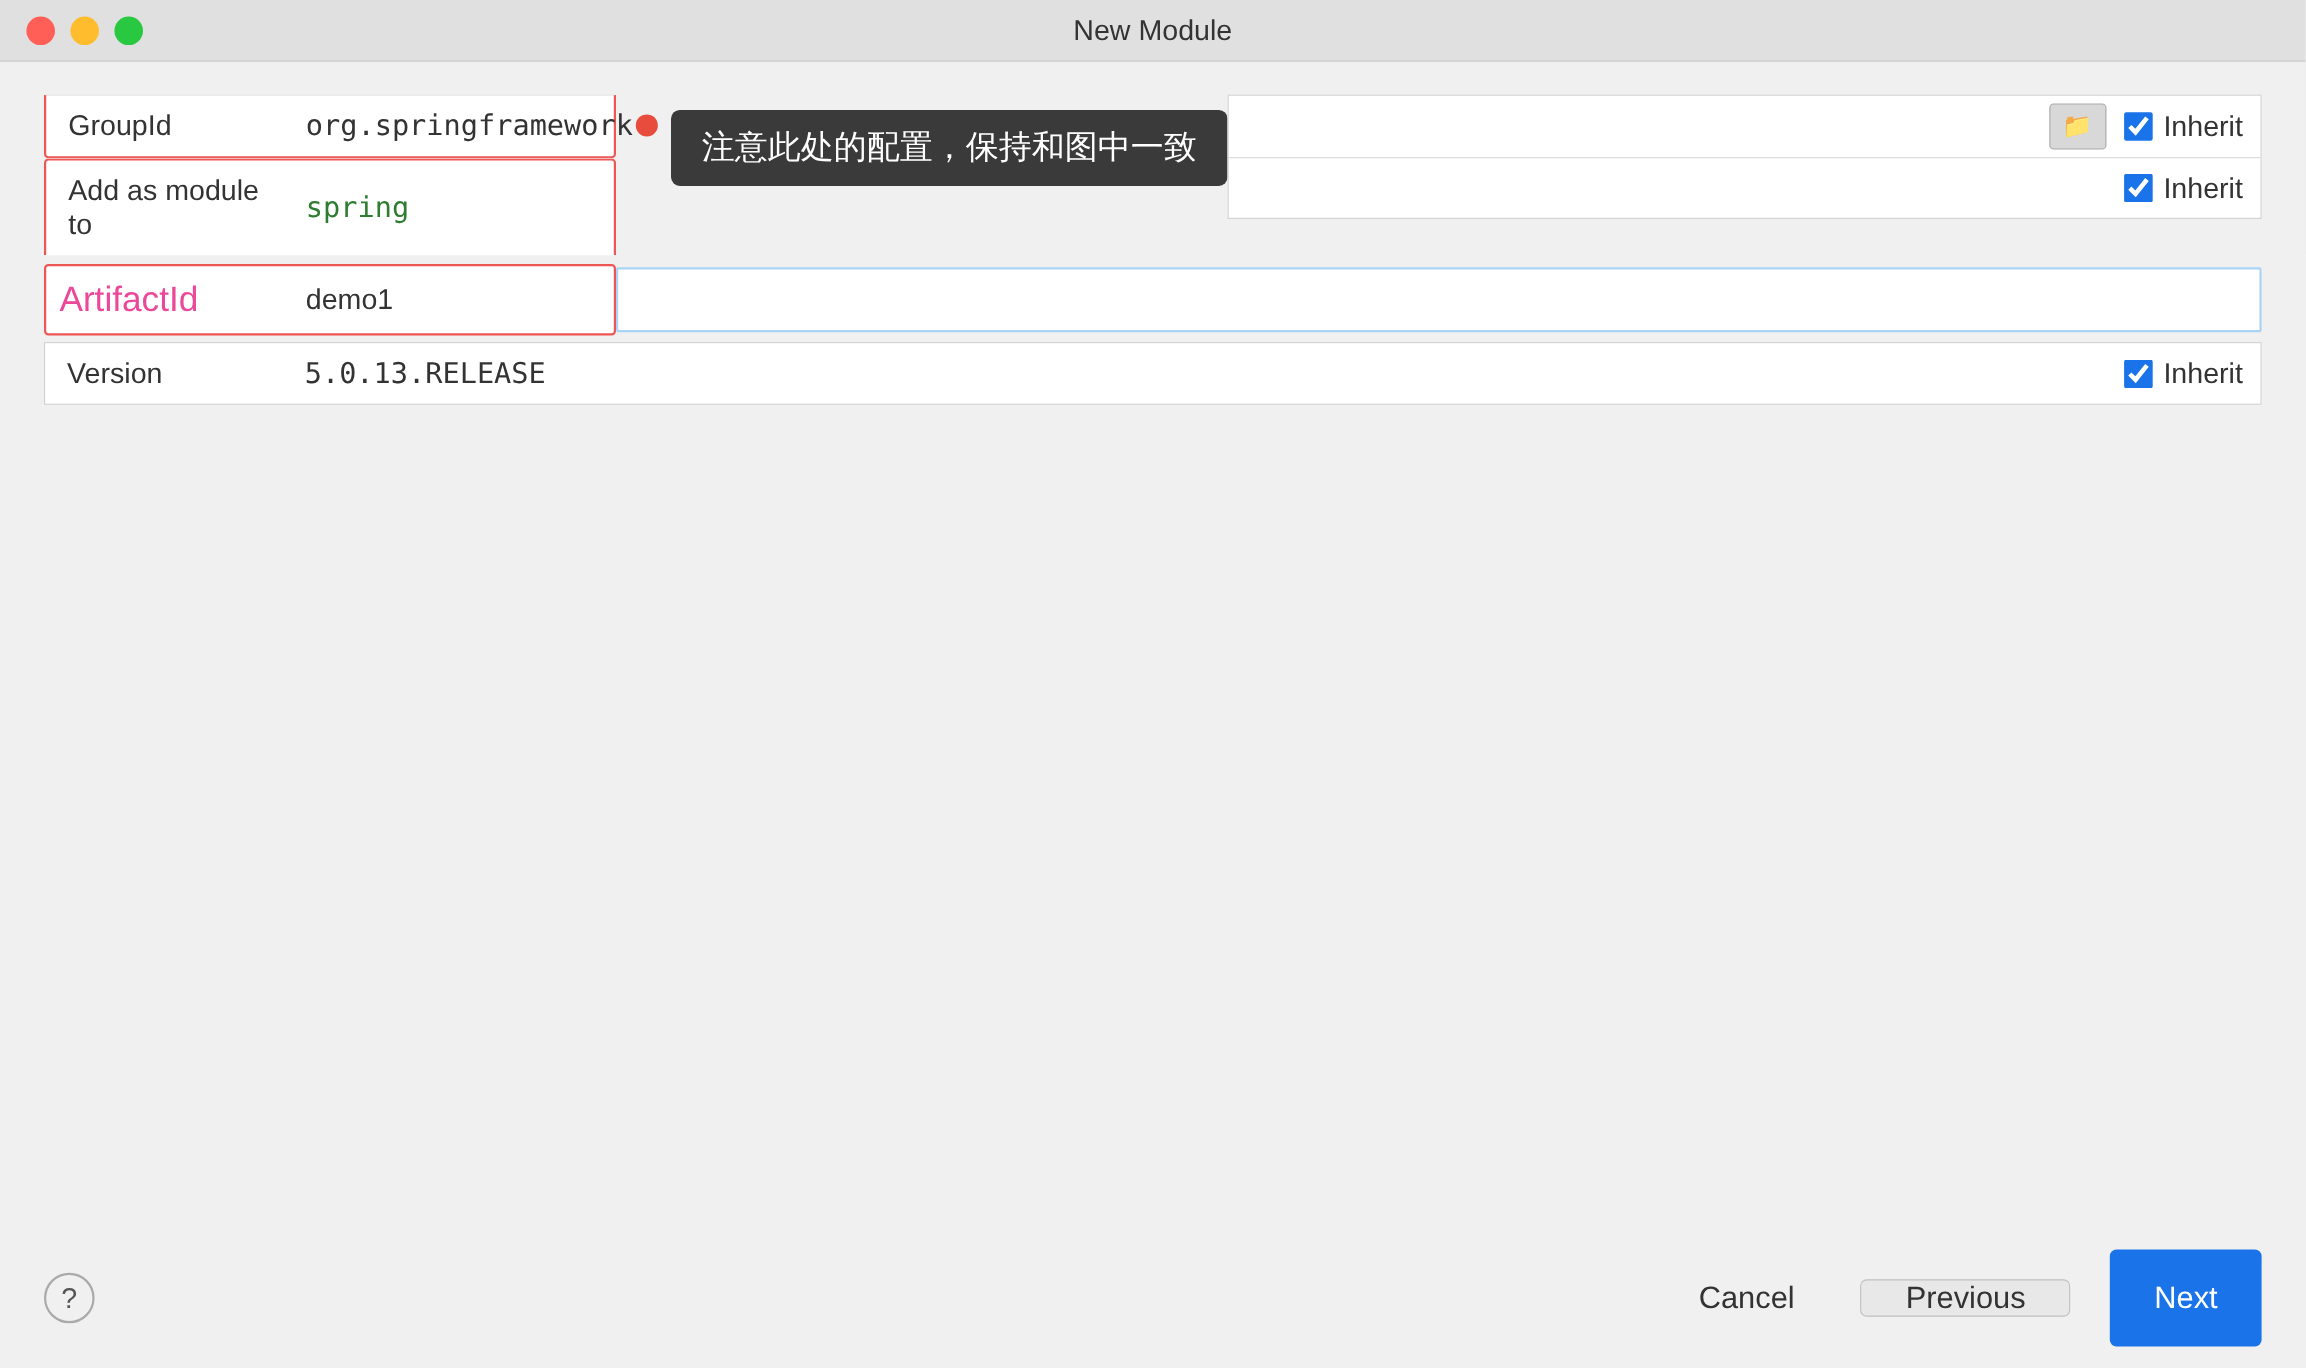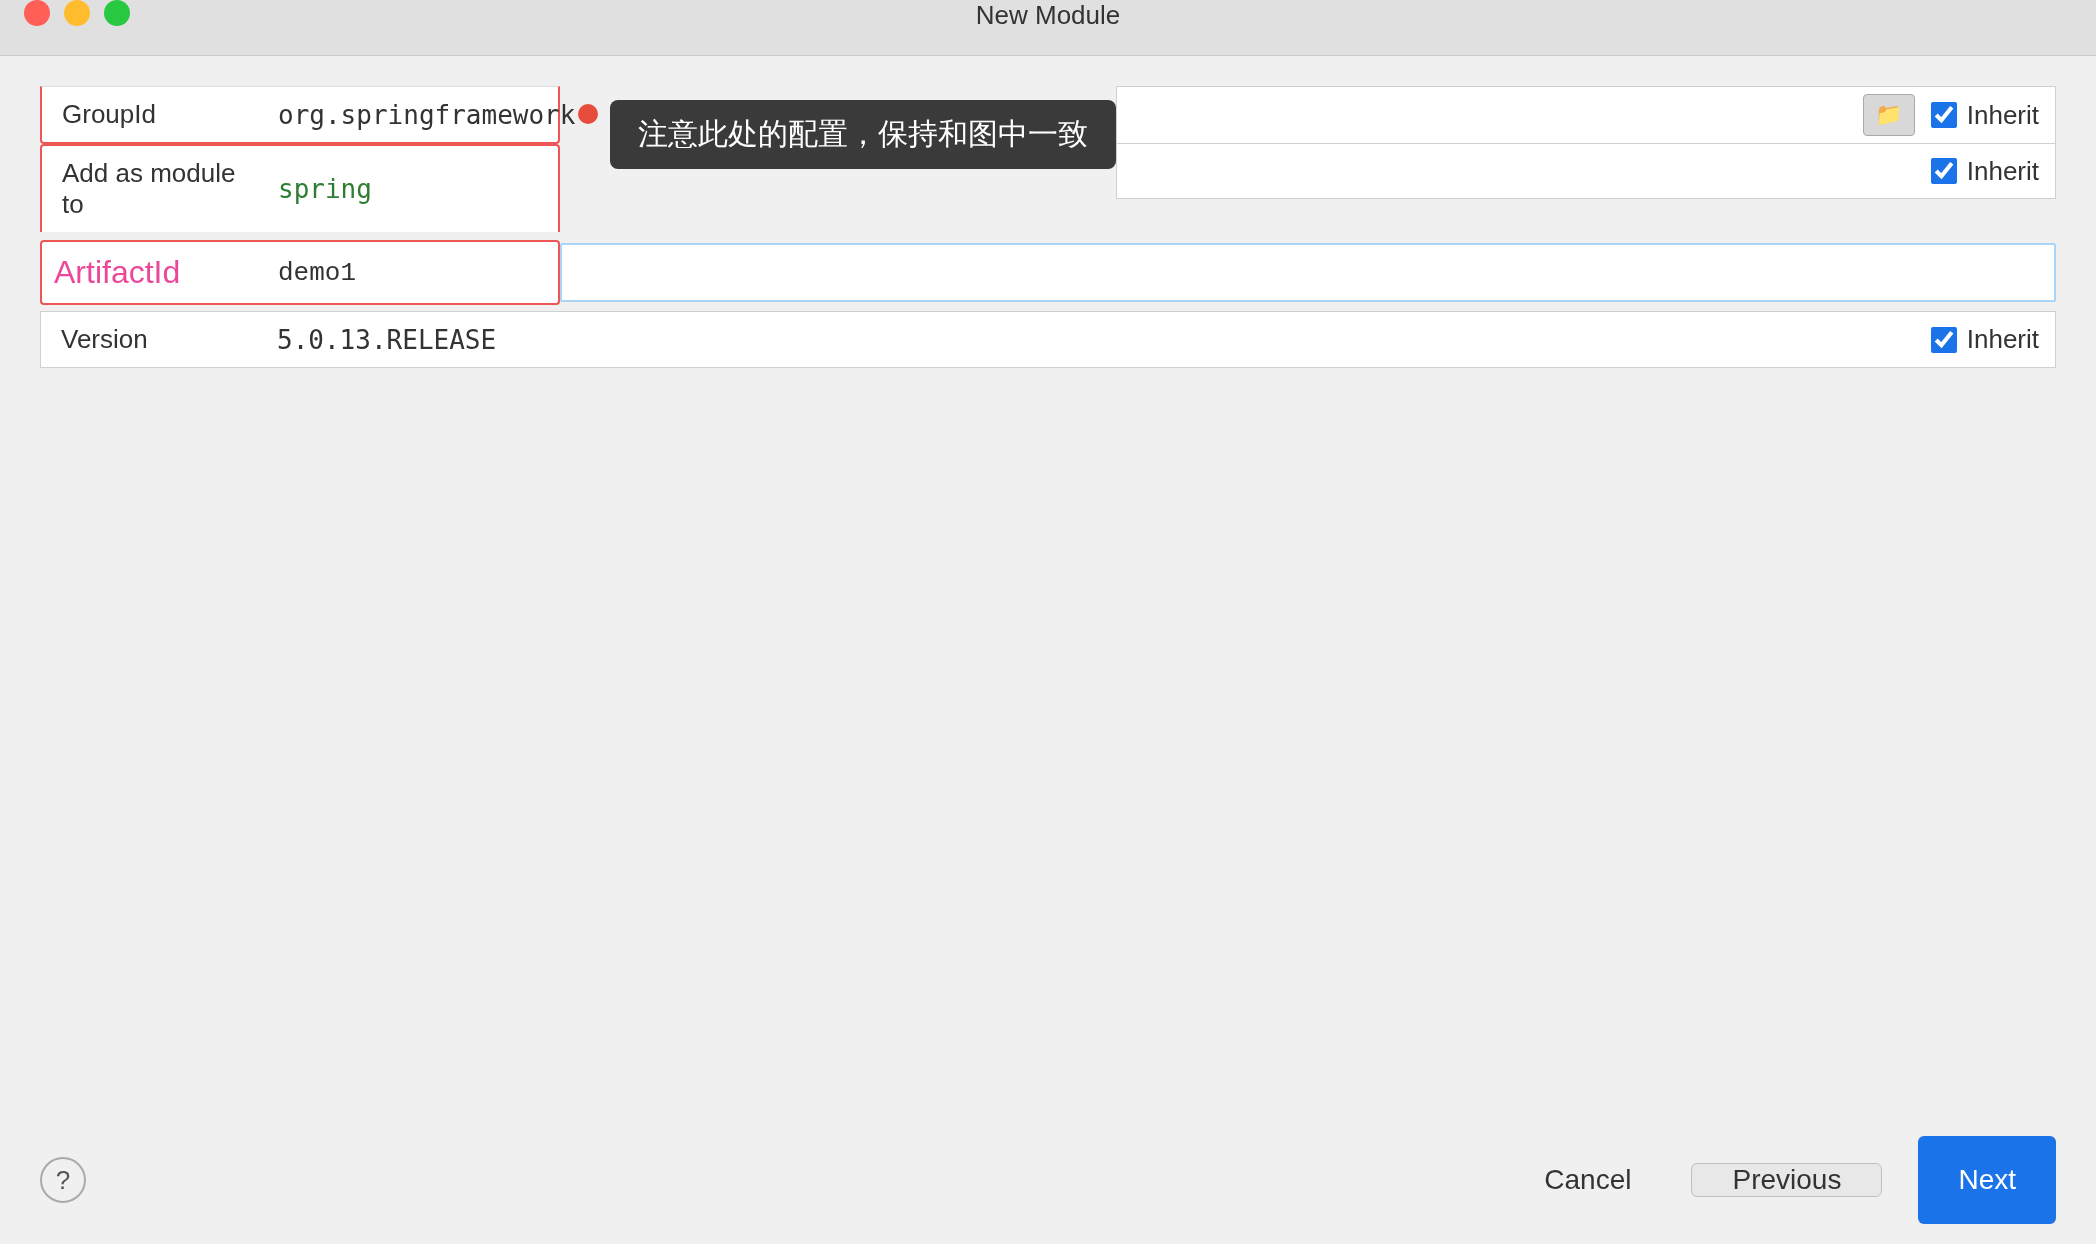--- a/index.html
+++ b/index.html
@@ -26,20 +26,21 @@
       height: 100%;
       background: #f0f0f0;
       display: flex;
       flex-direction: column;
     }
 
     .title-bar {
       height: 56px;
       background: #e0e0e0;
       display: flex;
+      align-items: center;
       justify-content: center;
       position: relative;
       border-bottom: 1px solid #c8c8c8;
     }
 
     .title-bar-buttons {
       position: absolute;
       left: 24px;
       display: flex;
       gap: 14px;
@@ -195,21 +196,21 @@
           </div>
         </div>
       </div>
 
     </div>
 
     <div style="display:flex; align-items:center; width:100%; margin-top:2px;">
 
       <div style="border:2px solid #e55; border-radius:4px; background:#fff; display:flex; align-items:center; min-height:58px; width:520px; flex-shrink:0;">
         <span style="width:220px; padding:12px 12px; font-size:32px; color:#ec4899; flex-shrink:0;">ArtifactId</span>
-        <input type="text" style="flex: 1 1 0%; border: none; outline: none; font-size: 26px; padding: 12px 16px; background: transparent; color: rgb(51, 51, 51); font-family: Liberation Mono, monospace;" value="demo1">
+        <input type="text" style="flex: 1 1 0%; border: none; outline: none; font-size: 26px; padding: 12px 16px; background: transparent; color: rgb(51, 51, 51); font-family: Liberation Sans, sans-serif;" value="demo1">
       </div>
 
       <div style="flex:1; border:2px solid #aad4f5; border-radius:2px; background:#fff; min-height:58px; margin-left:0;">
         <input type="text" style="width: 100%; height: 100%; min-height: 54px; border: none; outline: none; font-size: 26px; padding: 12px 16px; background: transparent; color: rgb(51, 51, 51);" value="">
       </div>
     </div>
 
     <div style="display:flex; align-items:center; width:100%; margin-top:6px;">
       <div style="flex:1; display:flex; align-items:center; border:1px solid #d0d0d0; background:#fff; min-height:56px; padding-right:16px;">
         <span style="width:220px; padding:12px 20px; font-size:26px; color:#333; flex-shrink:0;">Version</span>

